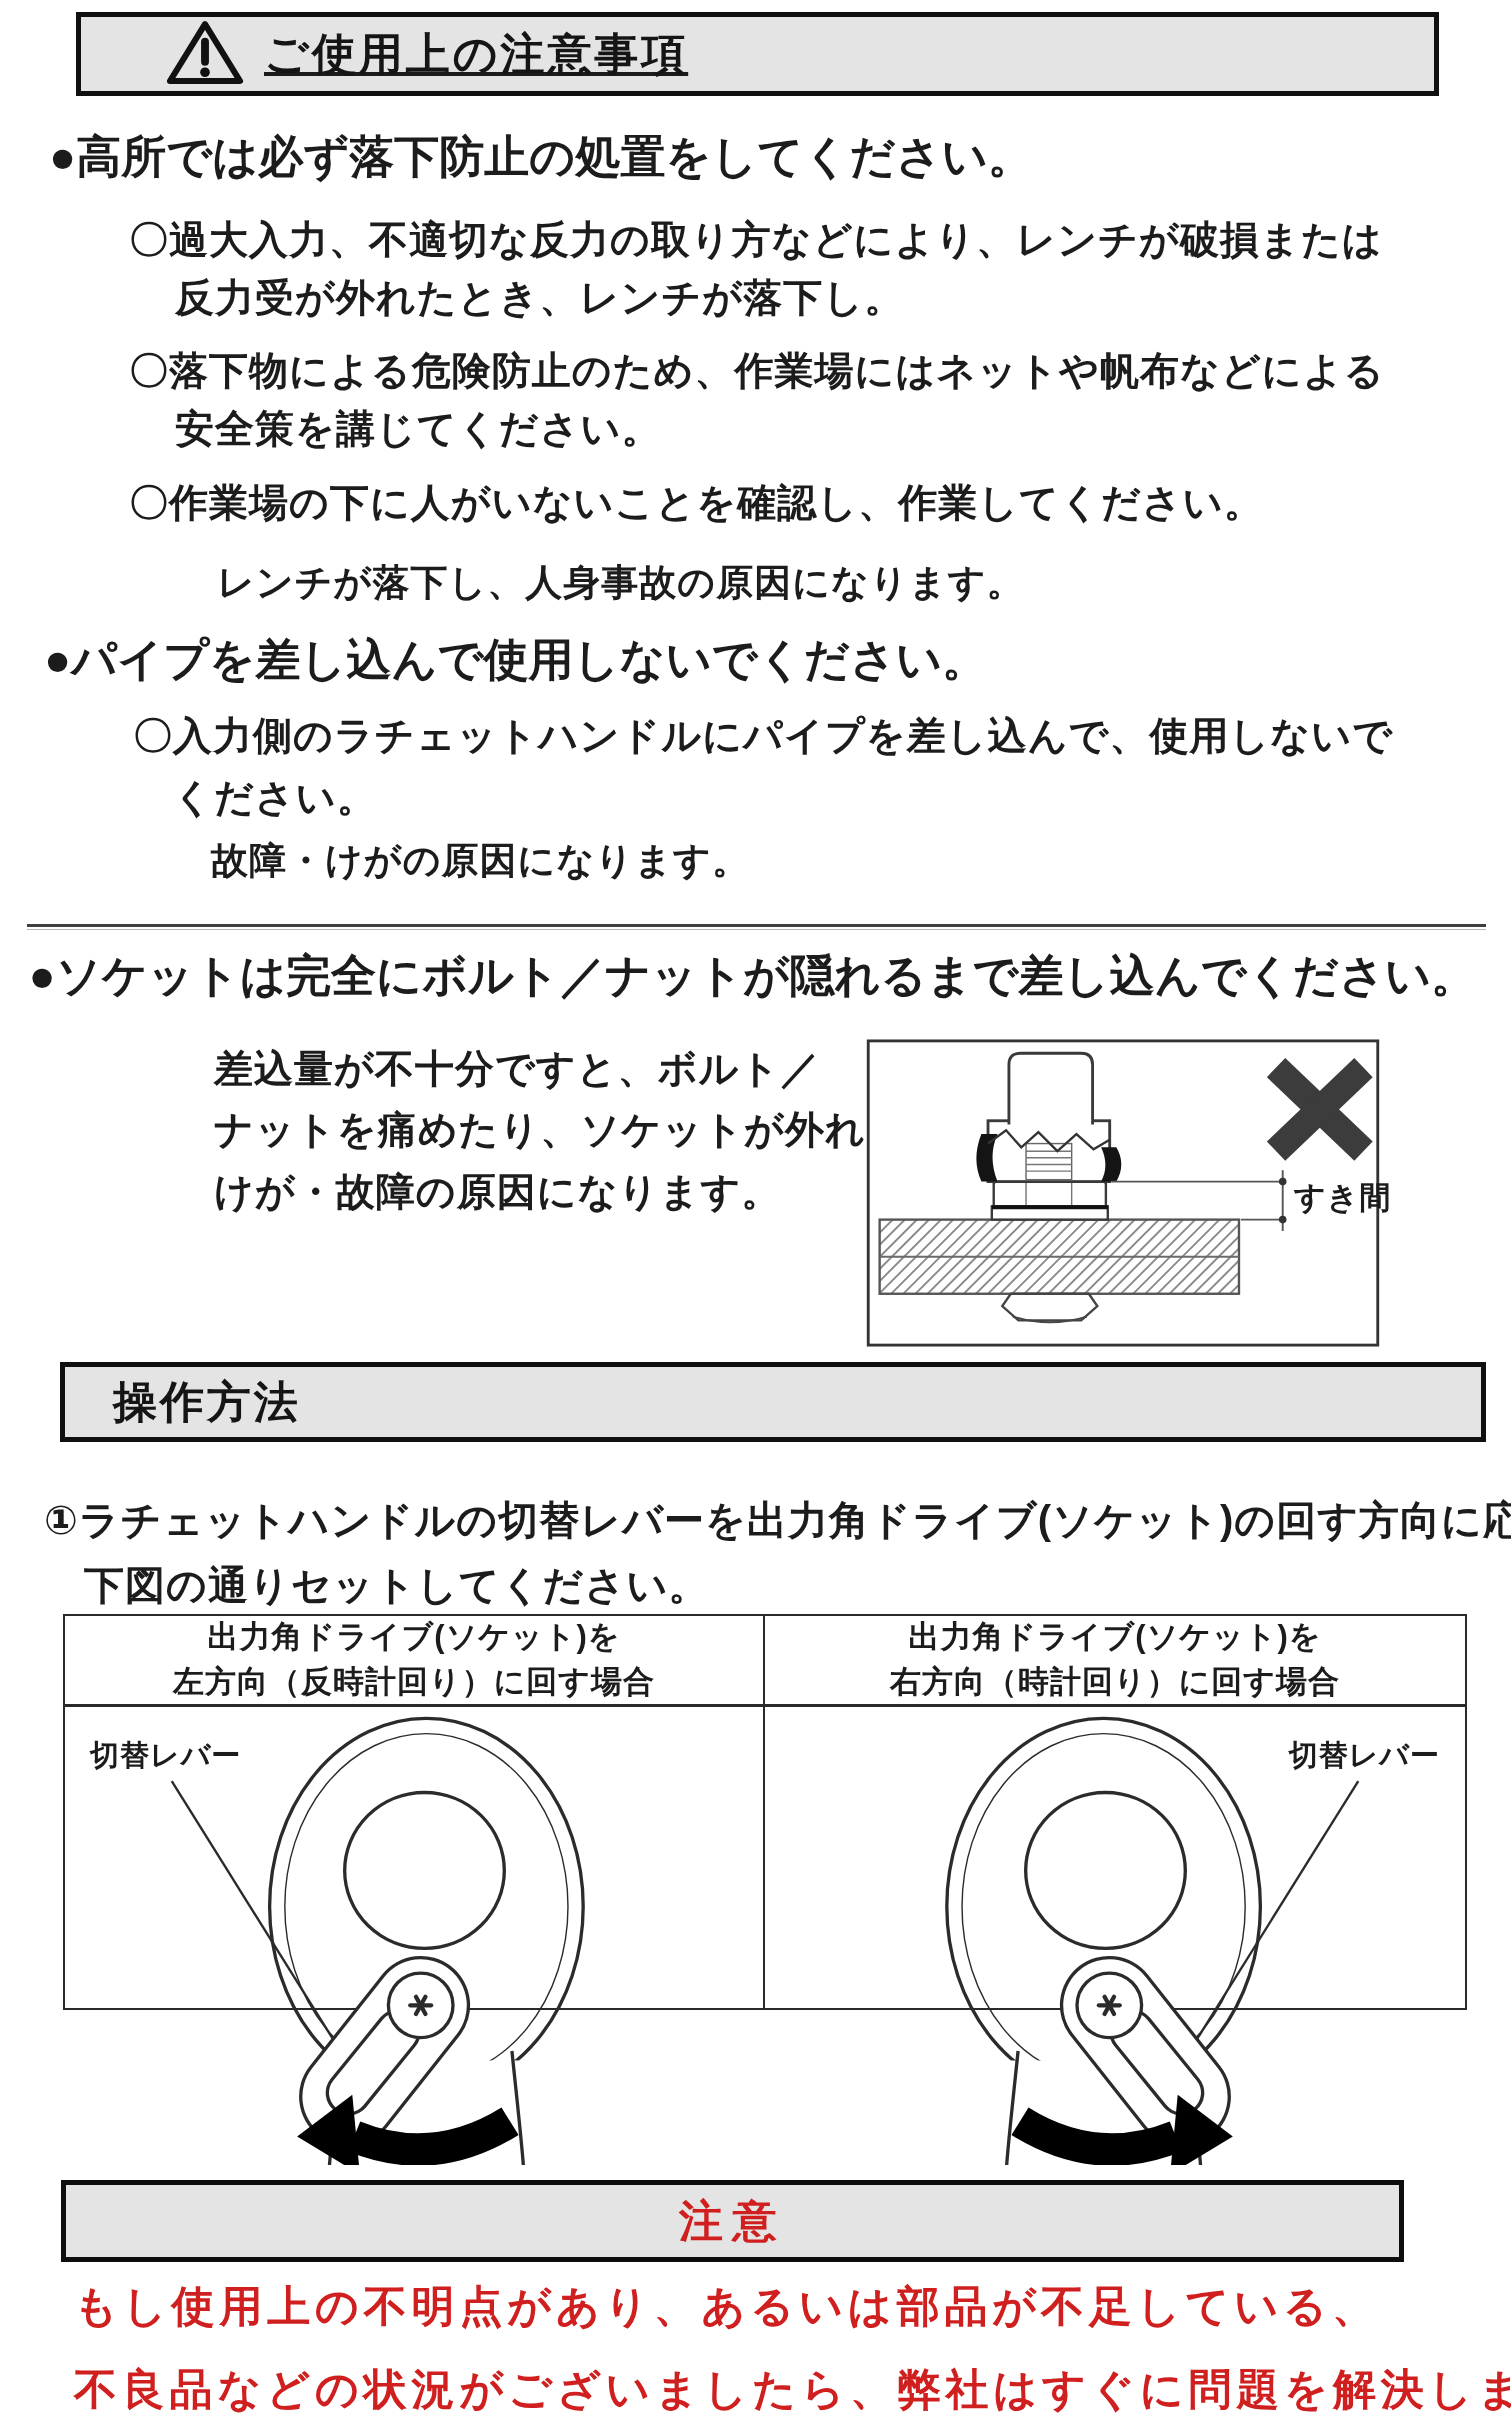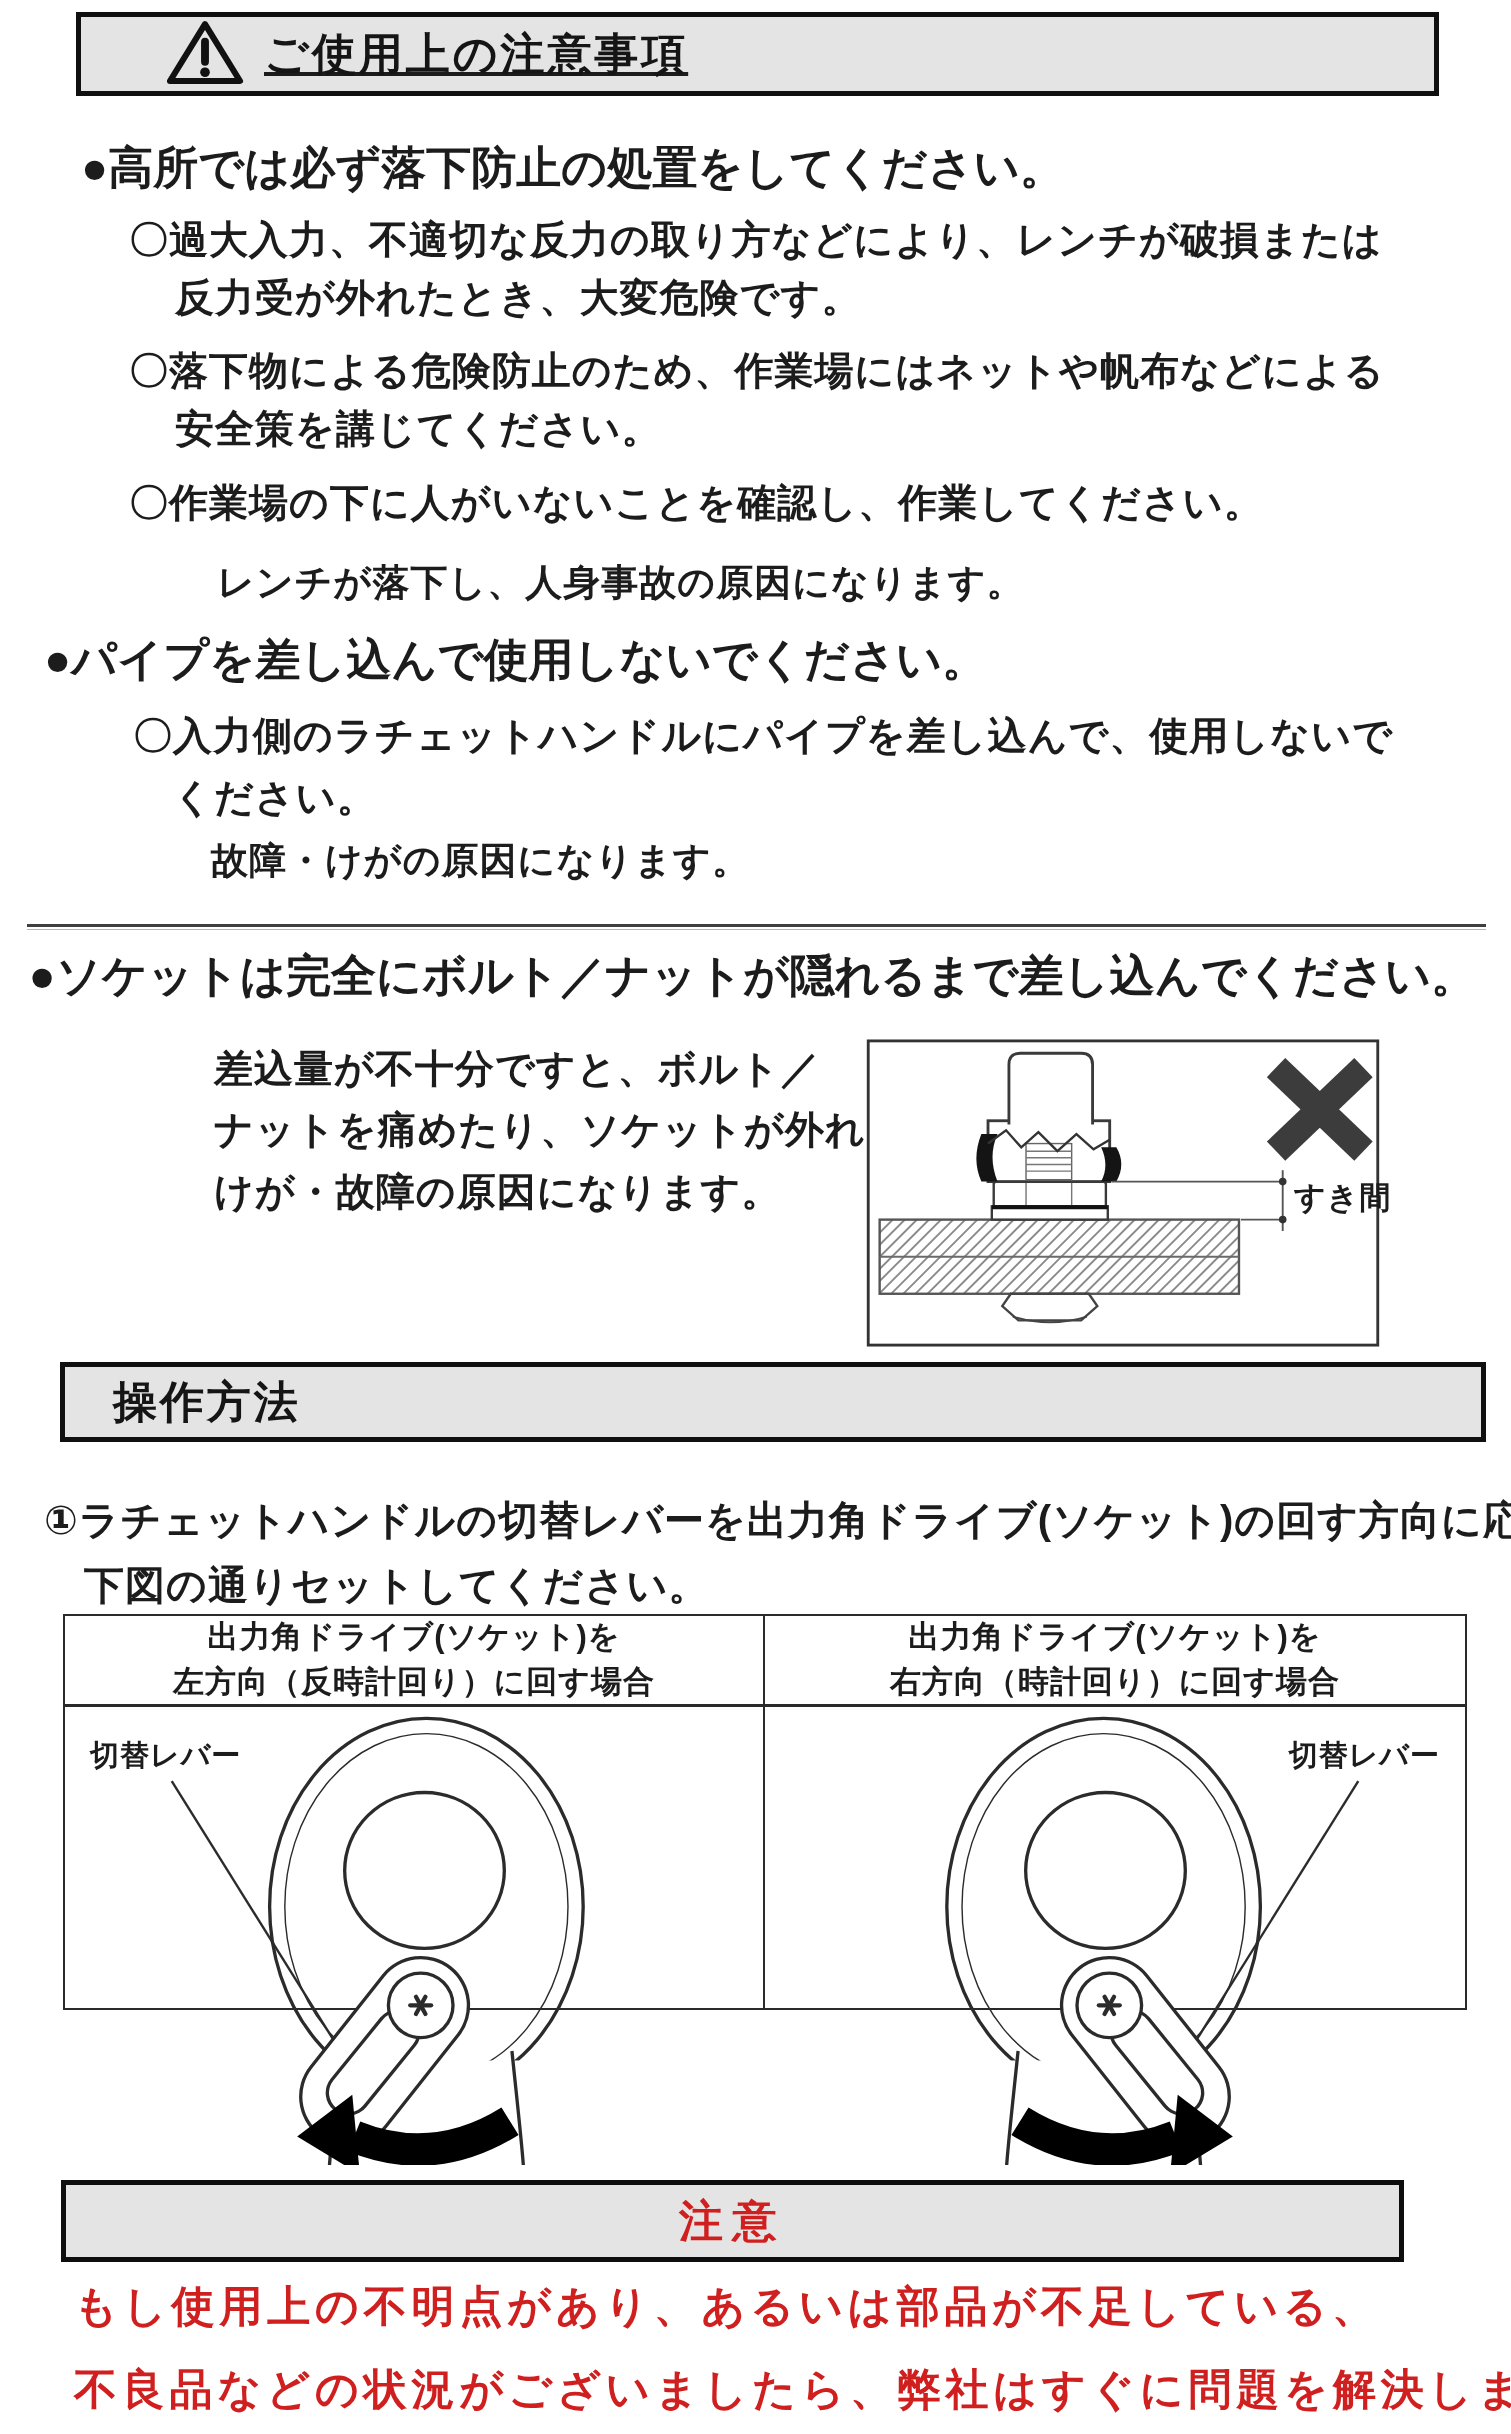--- a/index.html
+++ b/index.html
@@ -49,24 +49,24 @@
     <span class="tri-icon">
       <svg width="80" height="70" viewBox="0 0 90 80">
         <polygon points="45,7 85,72 5,72" fill="none" stroke="#111" stroke-width="7" stroke-linejoin="round"></polygon>
         <line x1="45" y1="27" x2="45" y2="50" stroke="#111" stroke-width="9" stroke-linecap="round"></line>
         <circle cx="45" cy="62" r="5.5" fill="#111"></circle>
       </svg>
     </span>
     <span class="panel-title">ご使用上の注意事項</span>
   </div>
 
-  <div class="t hd" style="left:49px;top:141px;margin-left:32px;">●高所では必ず落下防止の処置をしてください。</div>
+  <div class="t hd" style="left:49px;top:130px;">●高所では必ず落下防止の処置をしてください。</div>
 
   <div class="t bd" style="left:129px;top:217px;">〇過大入力、不適切な反力の取り方などにより、レンチが破損または</div>
-  <div class="t bd" style="left:175px;top:275px;">反力受が外れたとき、大変危険です。</div>
+  <div class="t bd" style="left:175px;top:275px;">反力受が外れたとき、レンチが落下し。</div>
 
   <div class="t bd" style="left:129px;top:348px;">〇落下物による危険防止のため、作業場にはネットや帆布などによる</div>
   <div class="t bd" style="left:175px;top:406px;">安全策を講じてください。</div>
 
   <div class="t bd" style="left:129px;top:480px;">〇作業場の下に人がいないことを確認し、作業してください。</div>
 
   <div class="t nt" style="left:217px;top:561px;">レンチが落下し、人身事故の原因になります。</div>
 
   <div class="t hd" style="left:44px;top:633px;">●パイプを差し込んで使用しないでください。</div>
 

